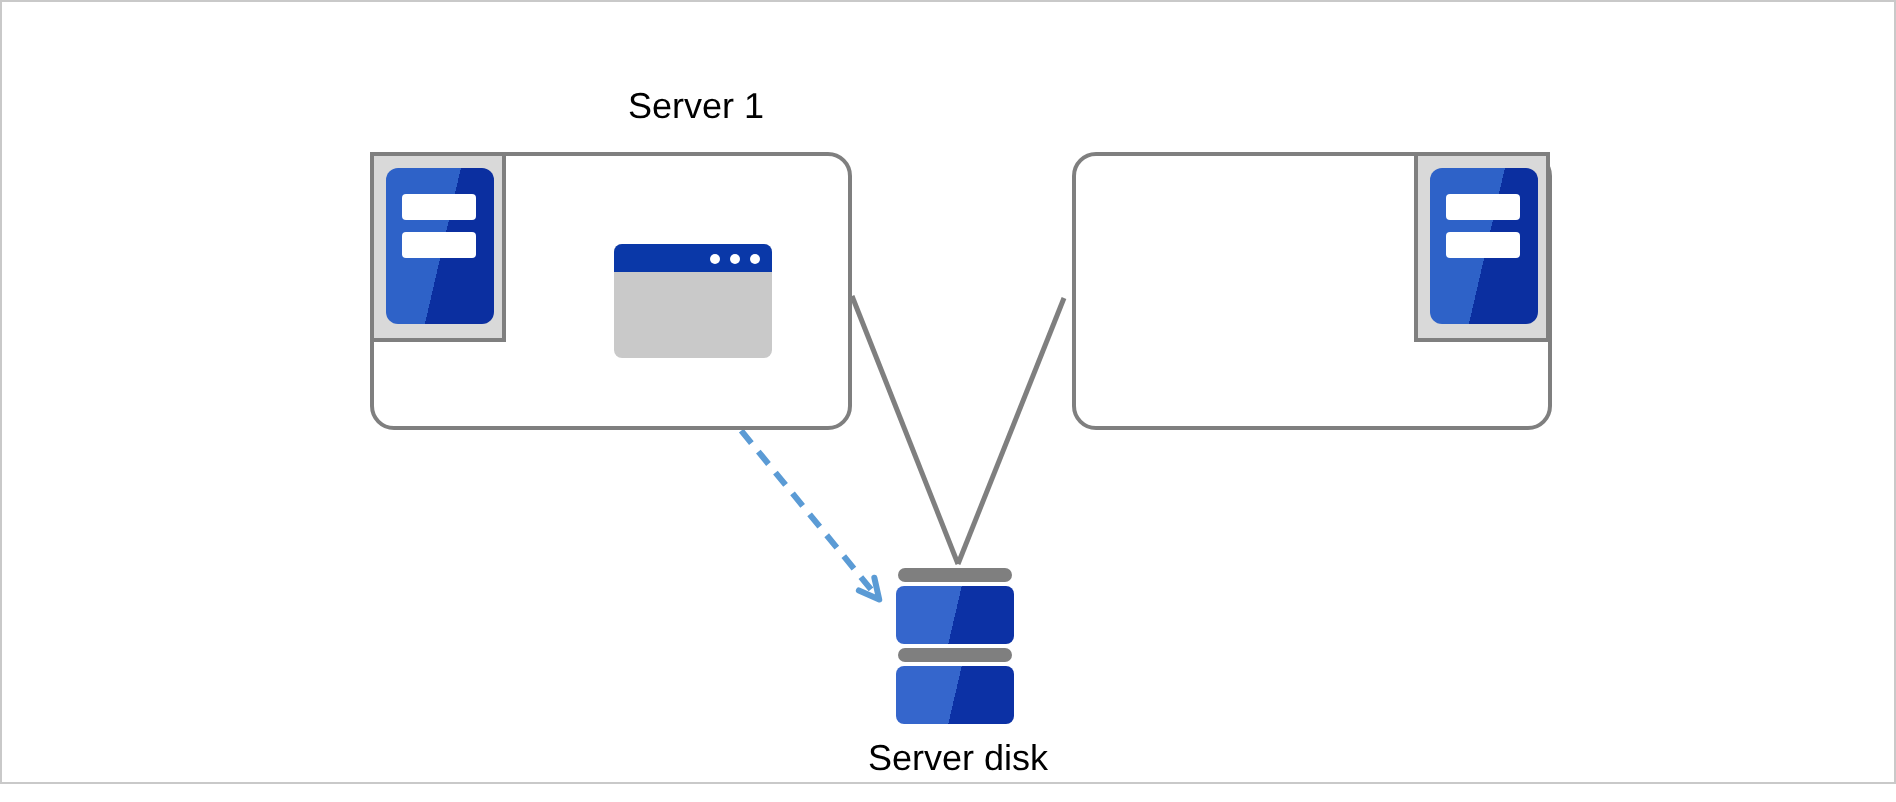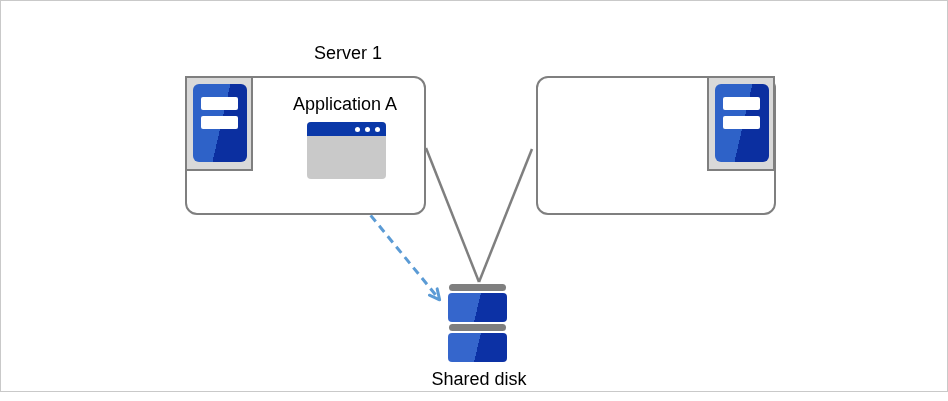--- a/index.html
+++ b/index.html
@@ -101,21 +101,20 @@
 
   <div class="abs label" style="left:267px; top:42px; width:160px;">Server 1</div>
   <div class="abs group-box" style="left:184px; top:75px; width:241px; height:139px;"></div>
   <div class="abs server-frame" style="left:184px; top:75px; width:68px; height:95px;">
     <div class="server-tower">
       <div class="server-bar b1"></div>
       <div class="server-bar b2"></div>
     </div>
   </div>
 
-  <div class="abs label" style="left:264px; top:93px; width:160px;">Application A</div>
   <div class="abs app-window" style="left:306px; top:121px;">
     <div class="app-titlebar"></div>
     <div class="app-dot" style="left:48px;"></div>
     <div class="app-dot" style="left:58px;"></div>
     <div class="app-dot" style="left:68px;"></div>
   </div>
 
   <div class="abs group-box" style="left:535px; top:75px; width:240px; height:139px;"></div>
   <div class="abs server-frame" style="left:706px; top:75px; width:68px; height:95px;">
     <div class="server-tower">
@@ -123,15 +122,15 @@
       <div class="server-bar b2"></div>
     </div>
   </div>
 
   <div class="abs" style="left:447px; top:283px; width:59px;">
     <div class="disk-cap" style="position:absolute; left:1px; top:0;"></div>
     <div class="disk-body" style="position:absolute; left:0; top:9px;"></div>
     <div class="disk-cap" style="position:absolute; left:1px; top:40px;"></div>
     <div class="disk-body" style="position:absolute; left:0; top:49px;"></div>
   </div>
-  <div class="abs label" style="left:398px; top:368px; width:160px;">Shared disk</div>
+  <div class="abs label" style="left:398px; top:368px; width:160px;">Server disk</div>
 
 </div>
 
 </body></html>

